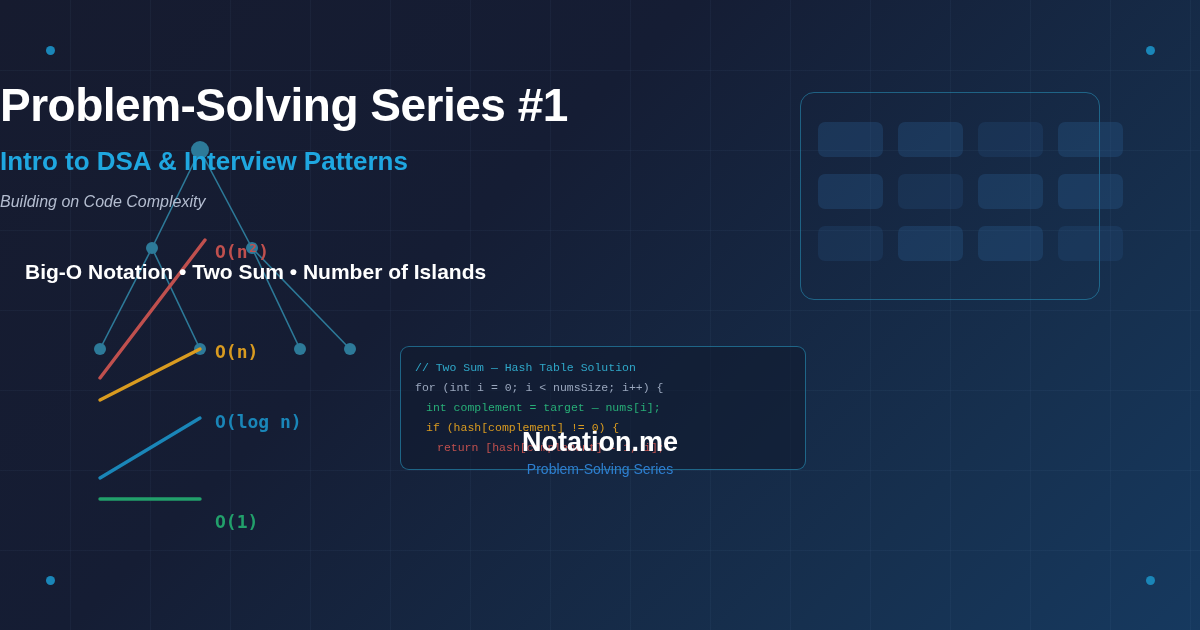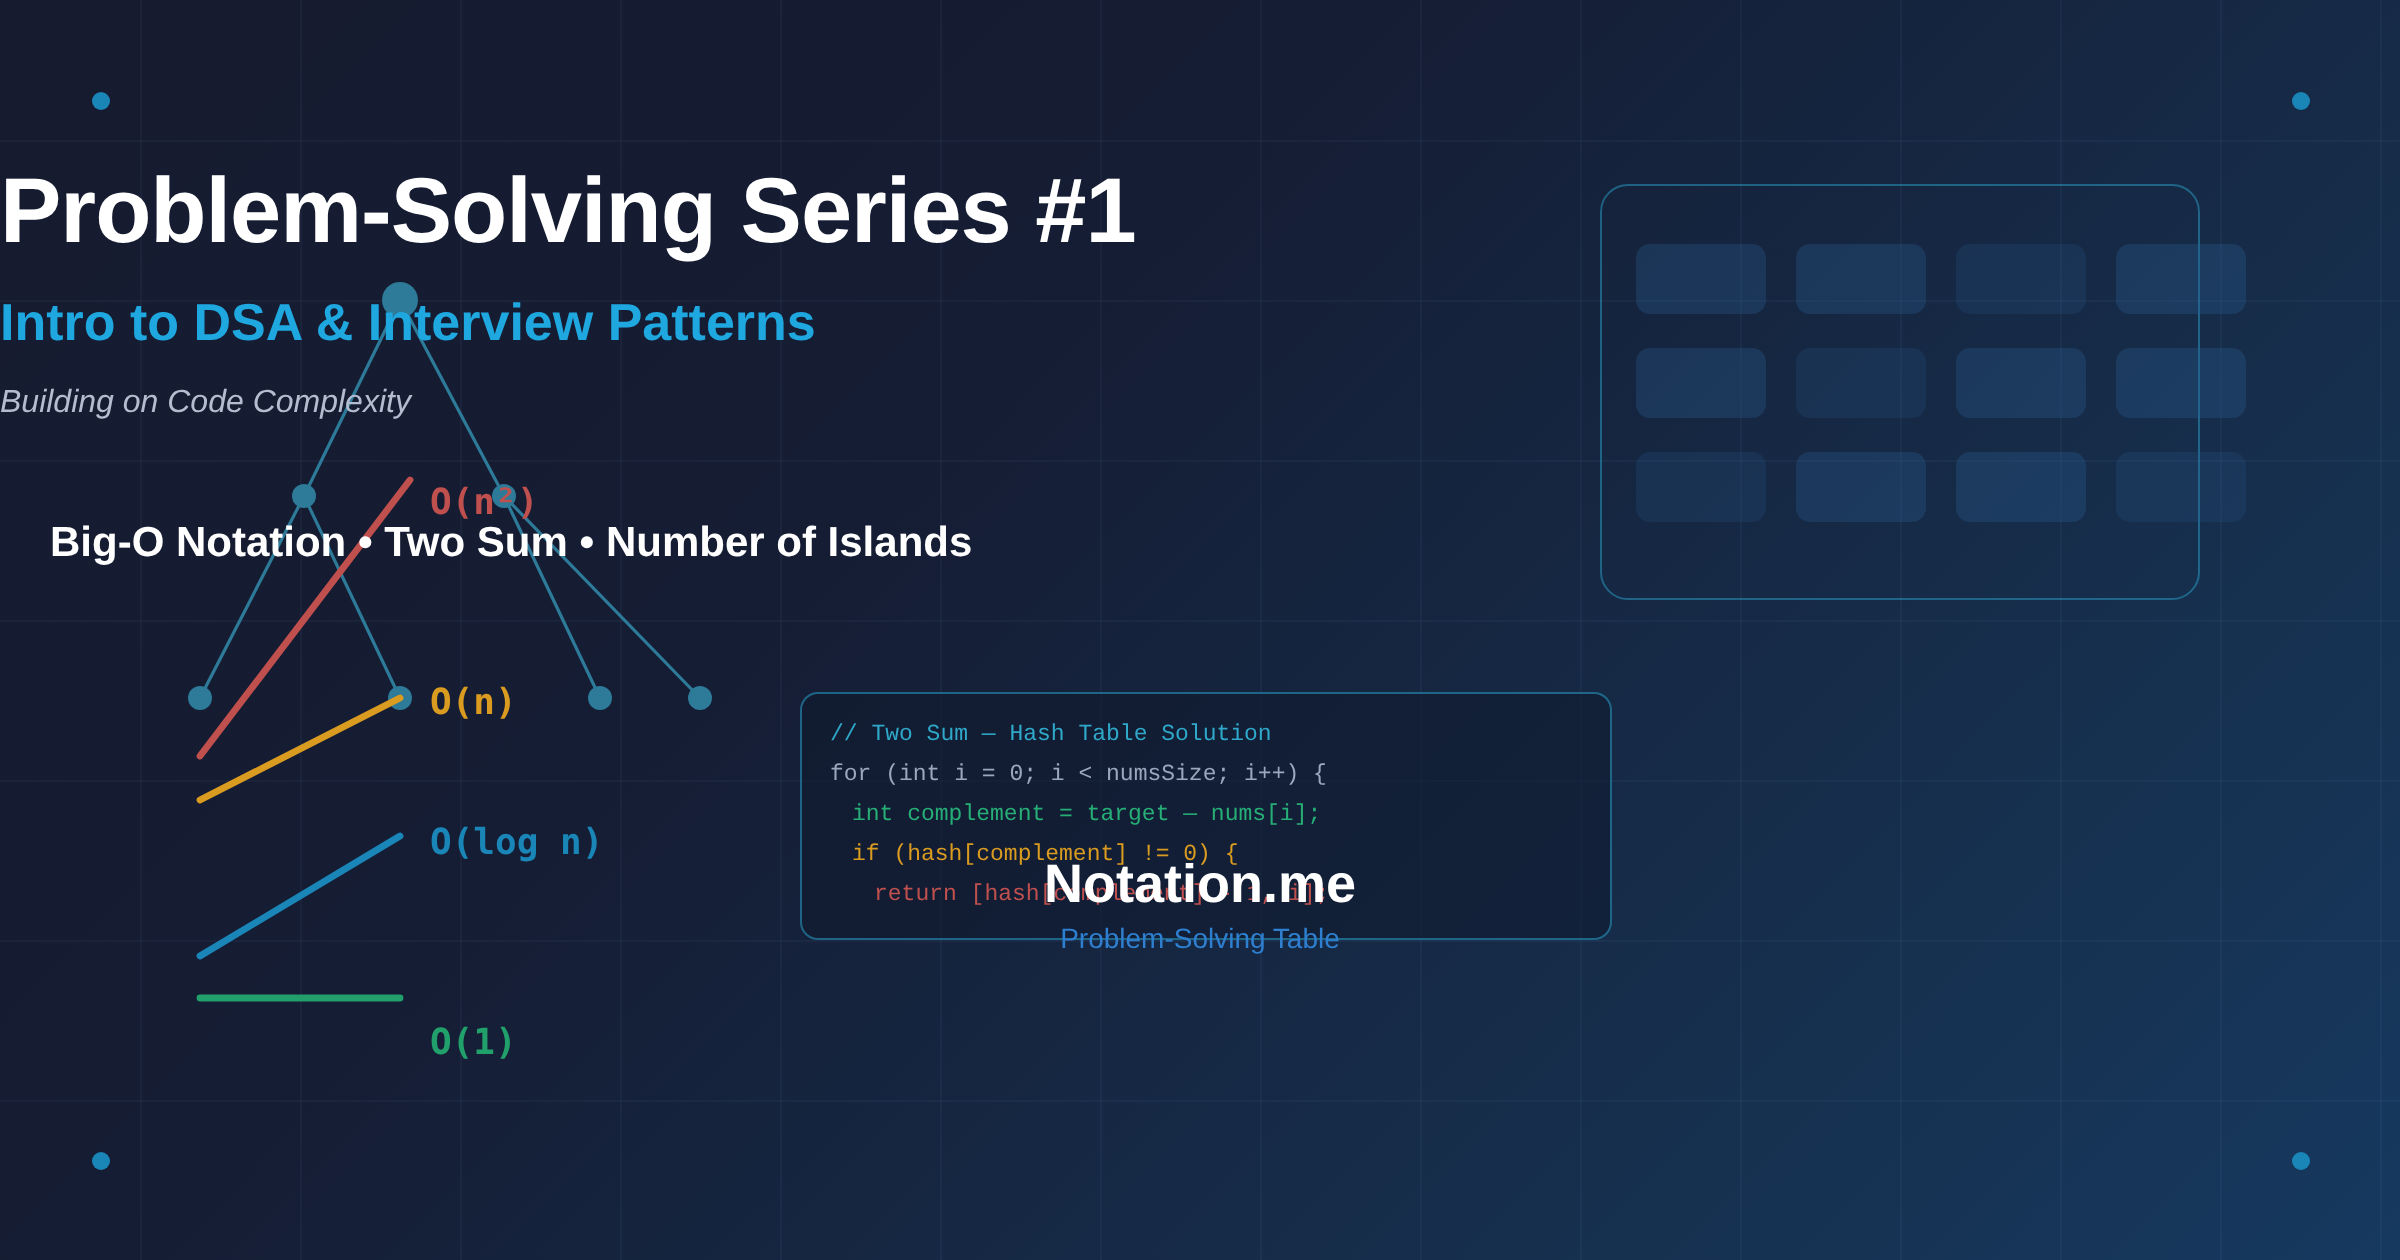--- a/index.html
+++ b/index.html
@@ -156,15 +156,15 @@
     </div>
 
   <div class="main-title">Problem-Solving Series #1</div>
   <div class="subtitle">Intro to DSA &amp; Interview Patterns</div>
   <div class="tagline">Building on Code Complexity</div>
   <div class="topics">Big-O Notation • Two Sum • Number of Islands</div>
 
   <div class="code-block" id="codeBlock"><div style="color: rgb(47, 168, 201); padding-left: 0px;">// Two Sum — Hash Table Solution</div><div style="color: rgb(154, 167, 189); padding-left: 0px;">for (int i = 0; i &lt; numsSize; i++) {</div><div style="color: rgb(39, 174, 119); padding-left: 11px;">int complement = target — nums[i];</div><div style="color: rgb(217, 155, 32); padding-left: 11px;">if (hash[complement] != 0) {</div><div style="color: rgb(192, 80, 78); padding-left: 22px;">return [hash[complement] - 1, i];</div></div>
 
   <div class="watermark">Notation.me</div>
-  <div class="watermark-sub">Problem-Solving Table</div>
+  <div class="watermark-sub">Problem-Solving Series</div>
 
 </div>
 
 </body></html>

